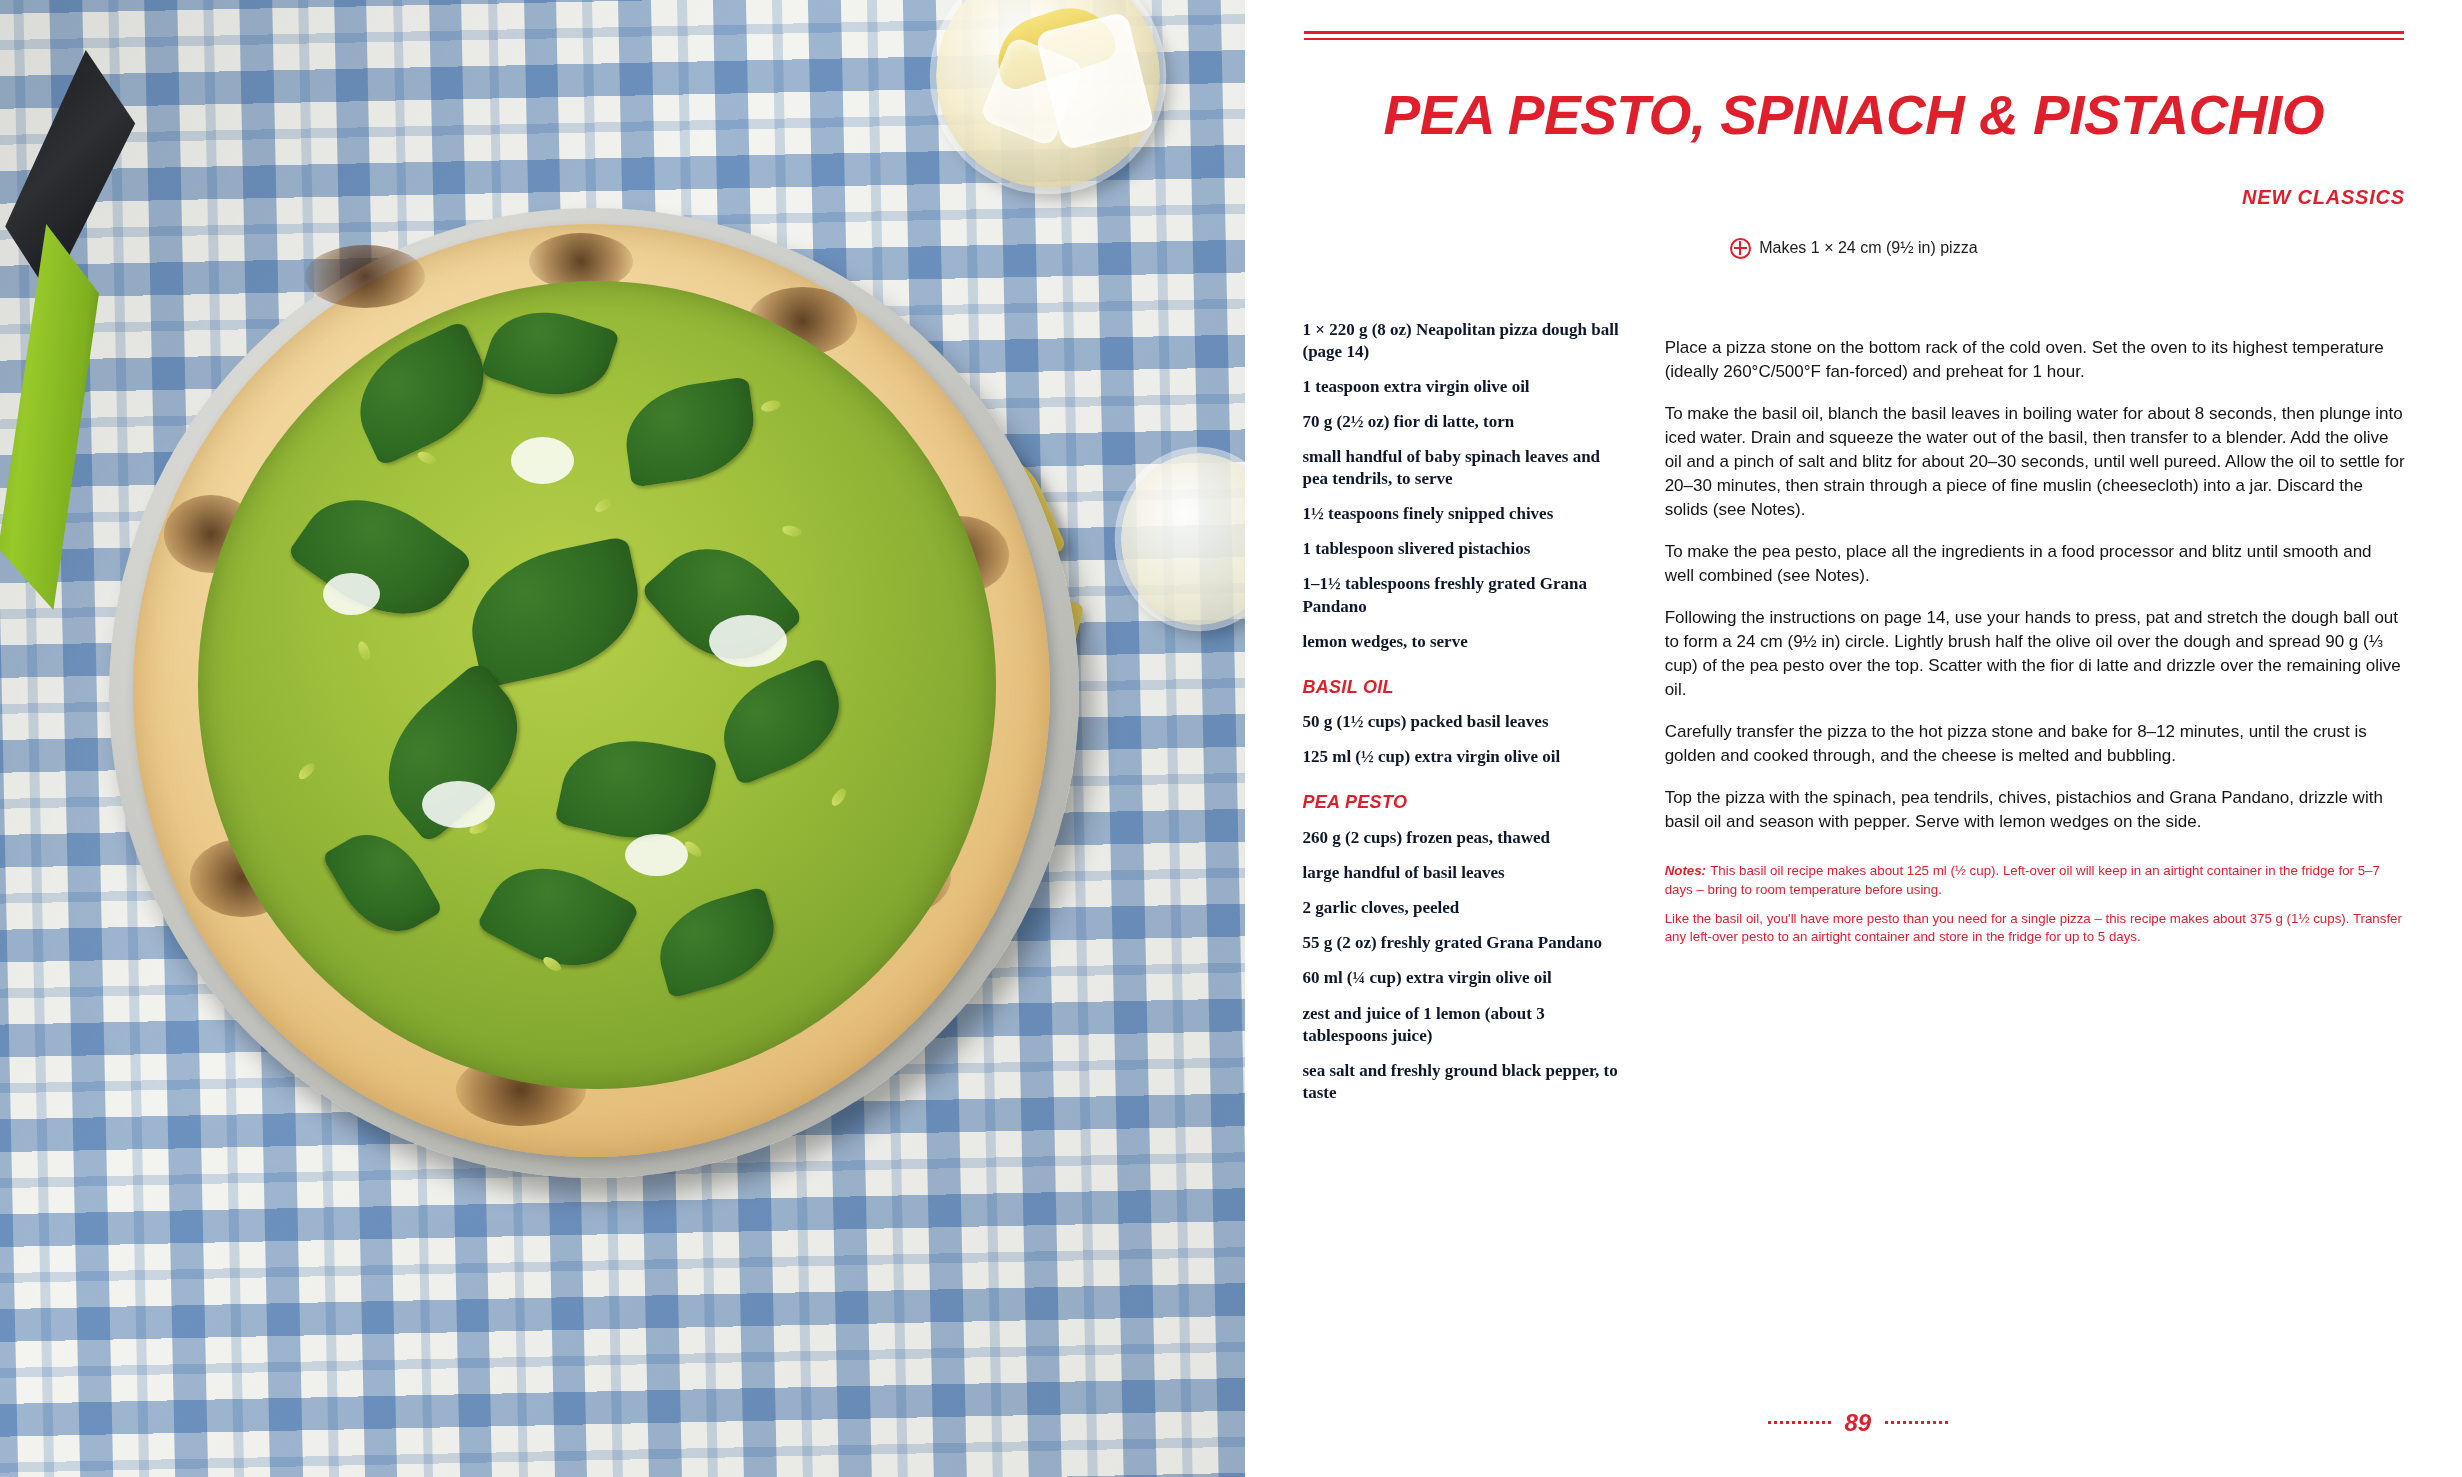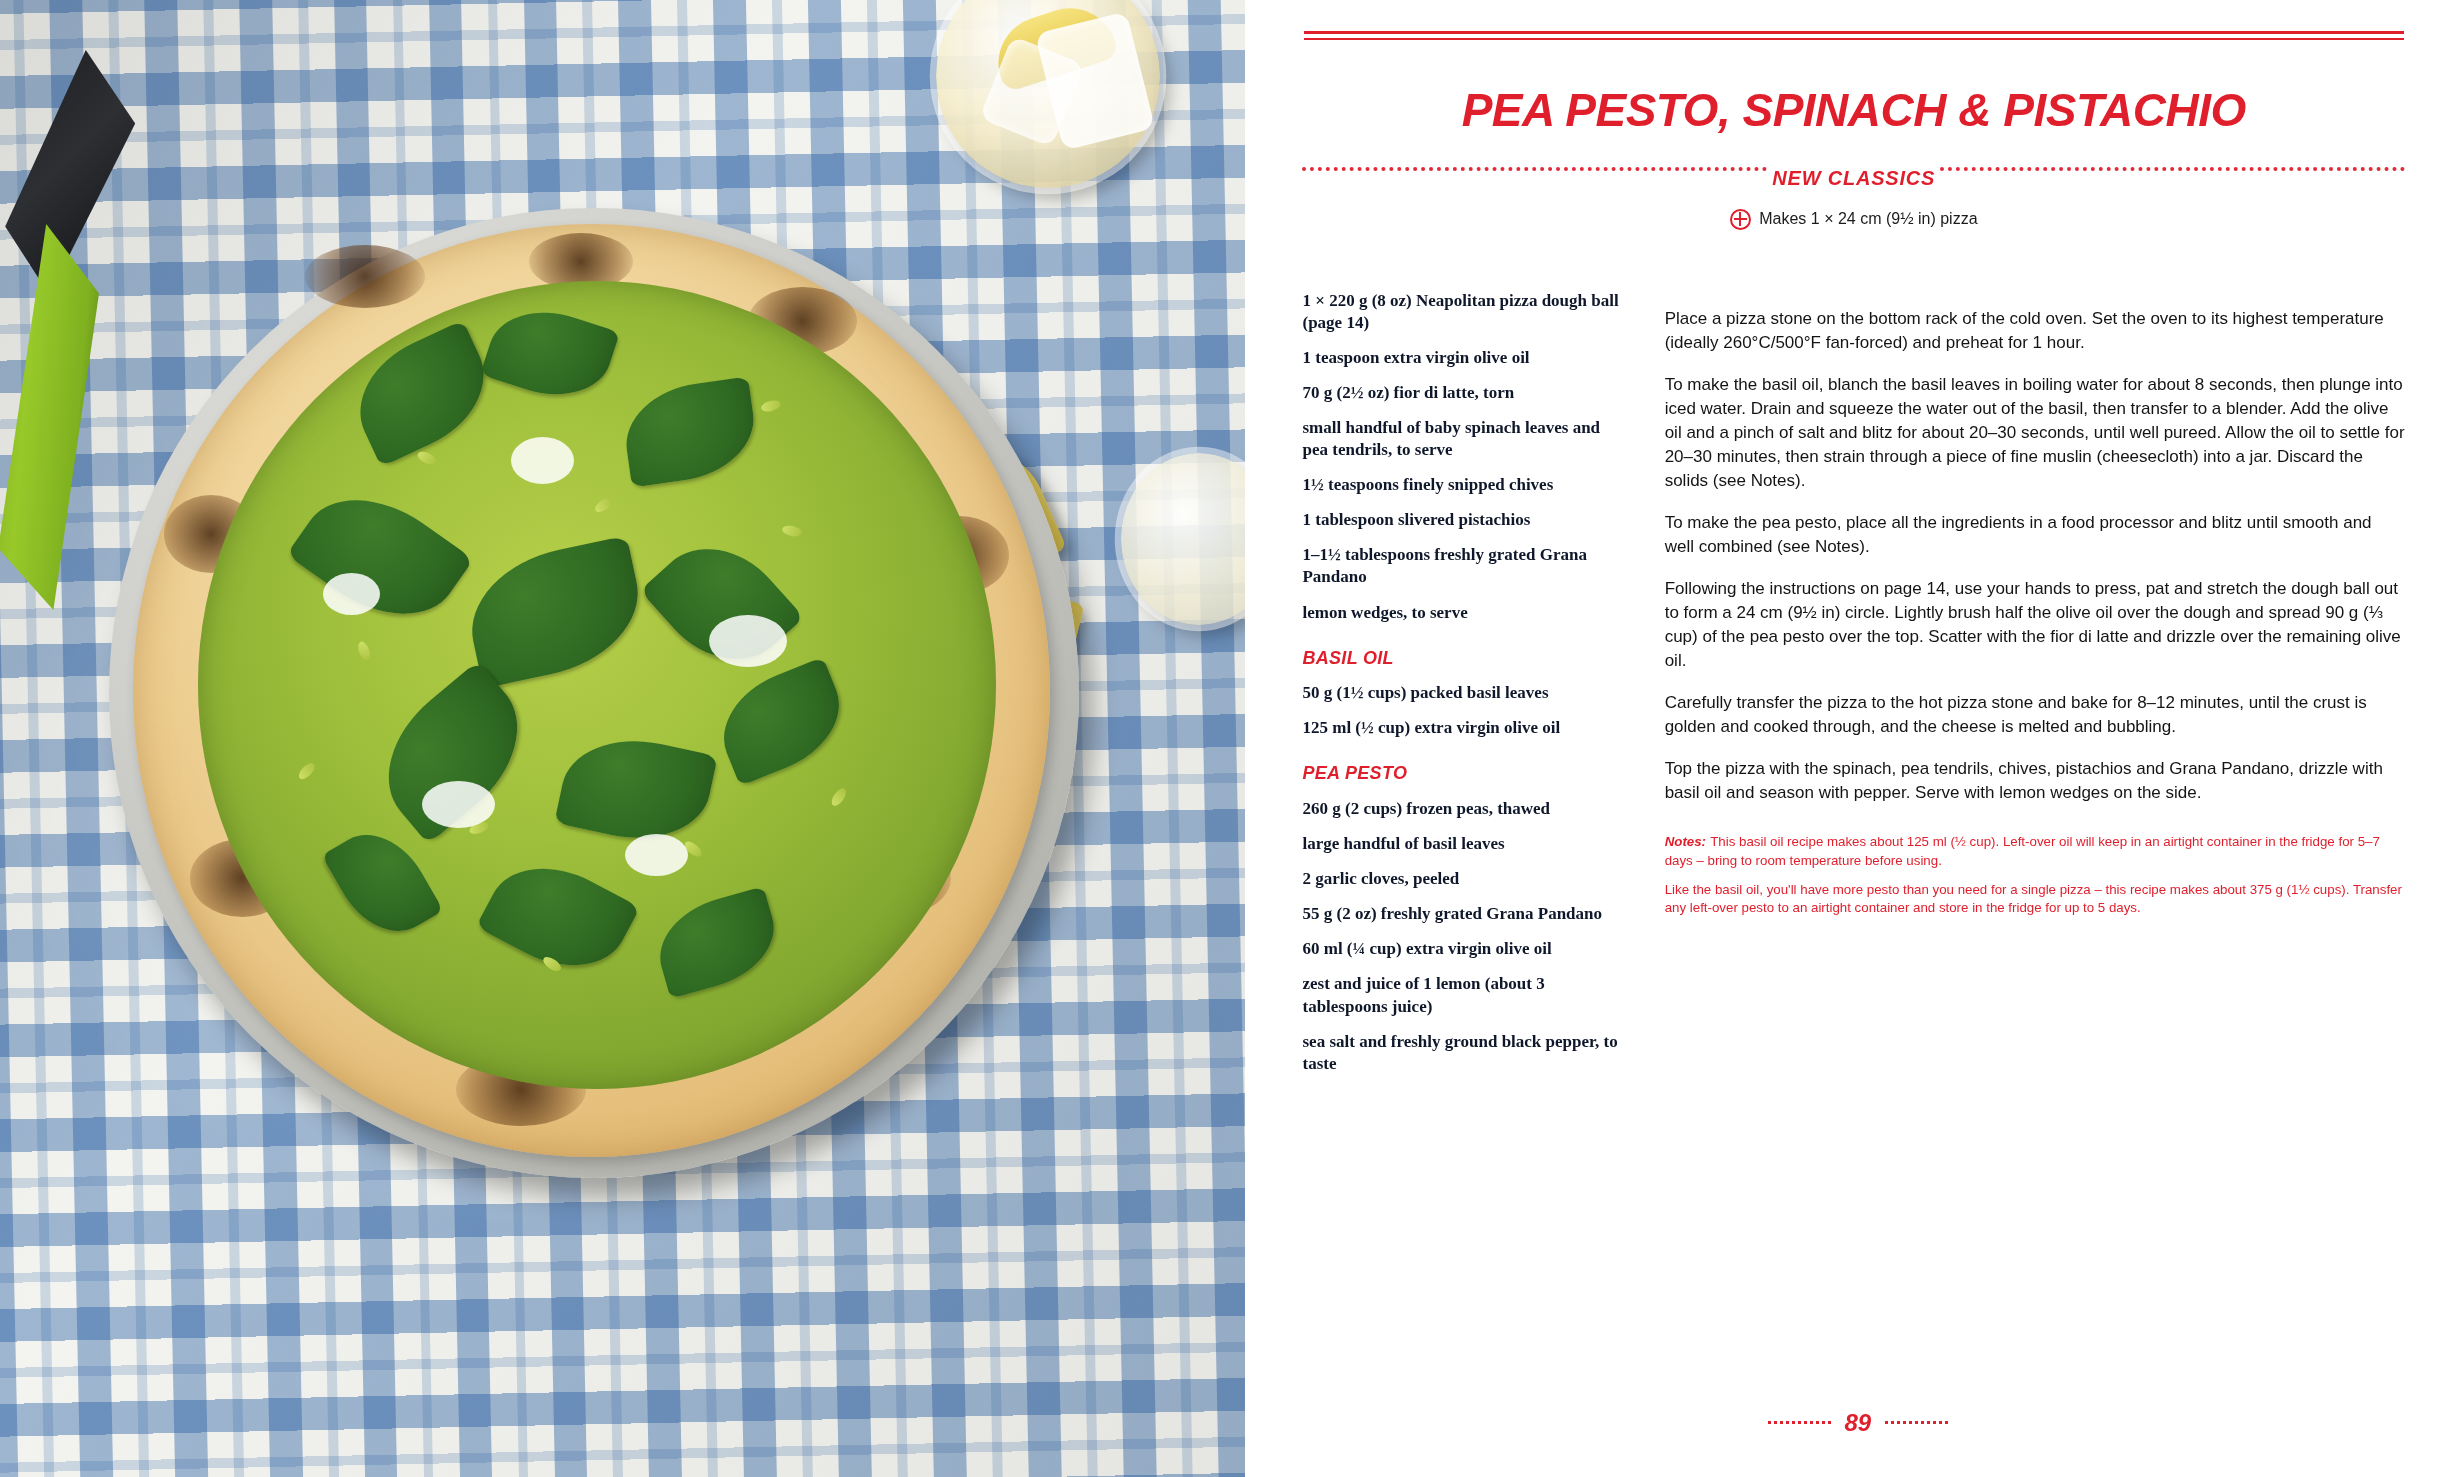--- a/index.html
+++ b/index.html
@@ -178,31 +178,32 @@
     border-top: 3.6px solid #e01f2d;
     border-bottom: 2.1px solid #e01f2d;
     height: 8.9px;
   }
   .title {
     margin: 46px 0 0 0;
     text-align: center;
     color: #e01f2d;
     font-weight: 800;
     font-style: italic;
-    font-size: 46px;
+    font-size: 55px;
     line-height: 1.08;
     letter-spacing: -0.5px;
     font-family: "Liberation Sans", sans-serif;
   }
   .category-row {
     display: flex;
-    align-items: flex-start;
+    align-items: flex-end;
     justify-content: center;
     gap: 5px;
     margin-top: 31px;
+    flex-direction: column;
   }
   .dotline {
     flex: 1 1 auto;
     height: 4.7px;
     border-top: 4.7px dotted #e01f2d;
     opacity: 0.95;
   }
   .category {
     color: #e01f2d;
     font-style: italic;

